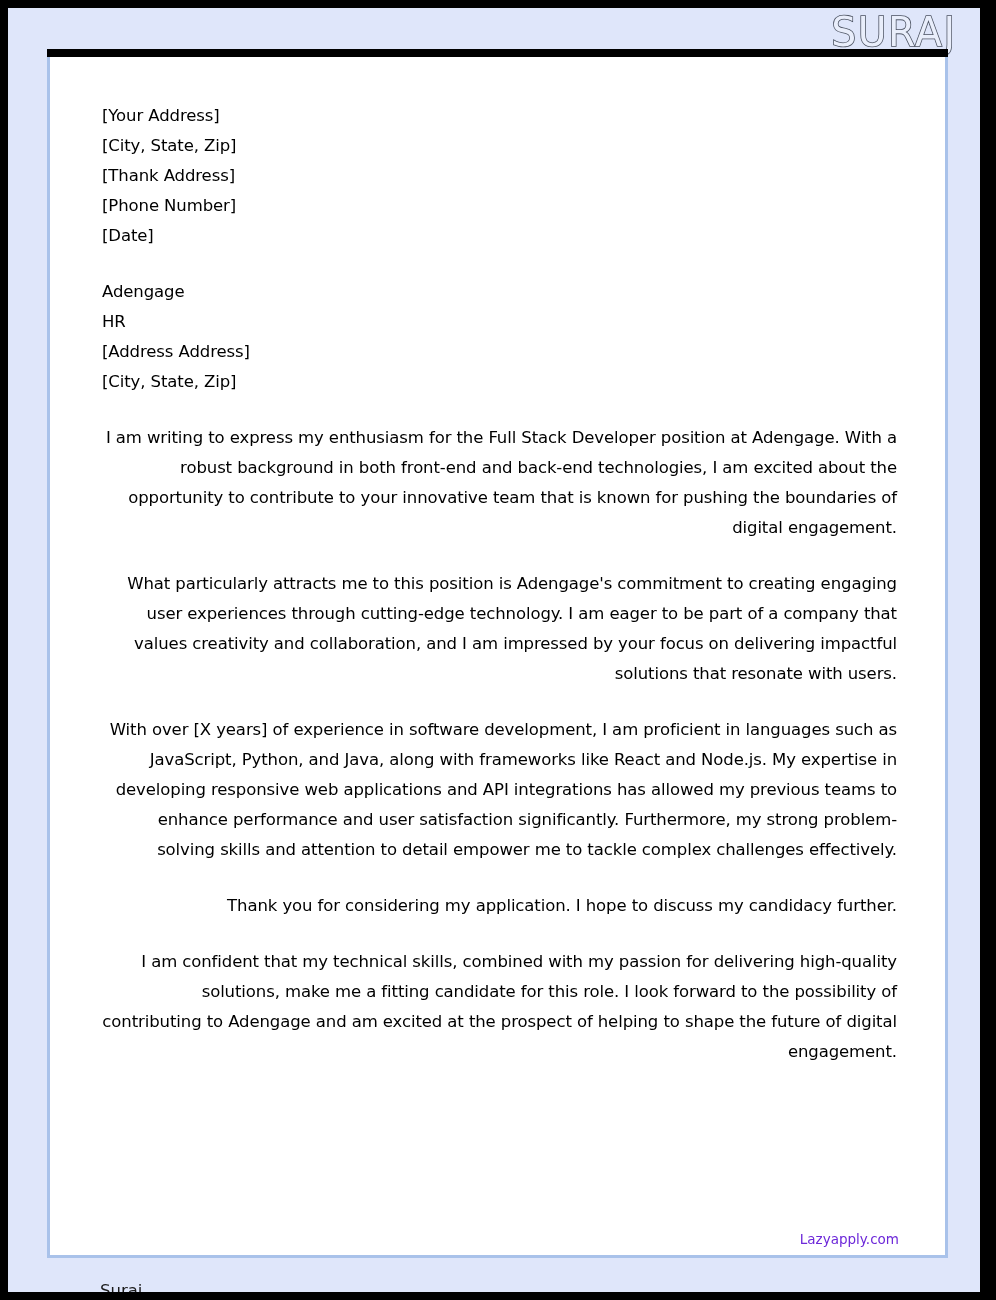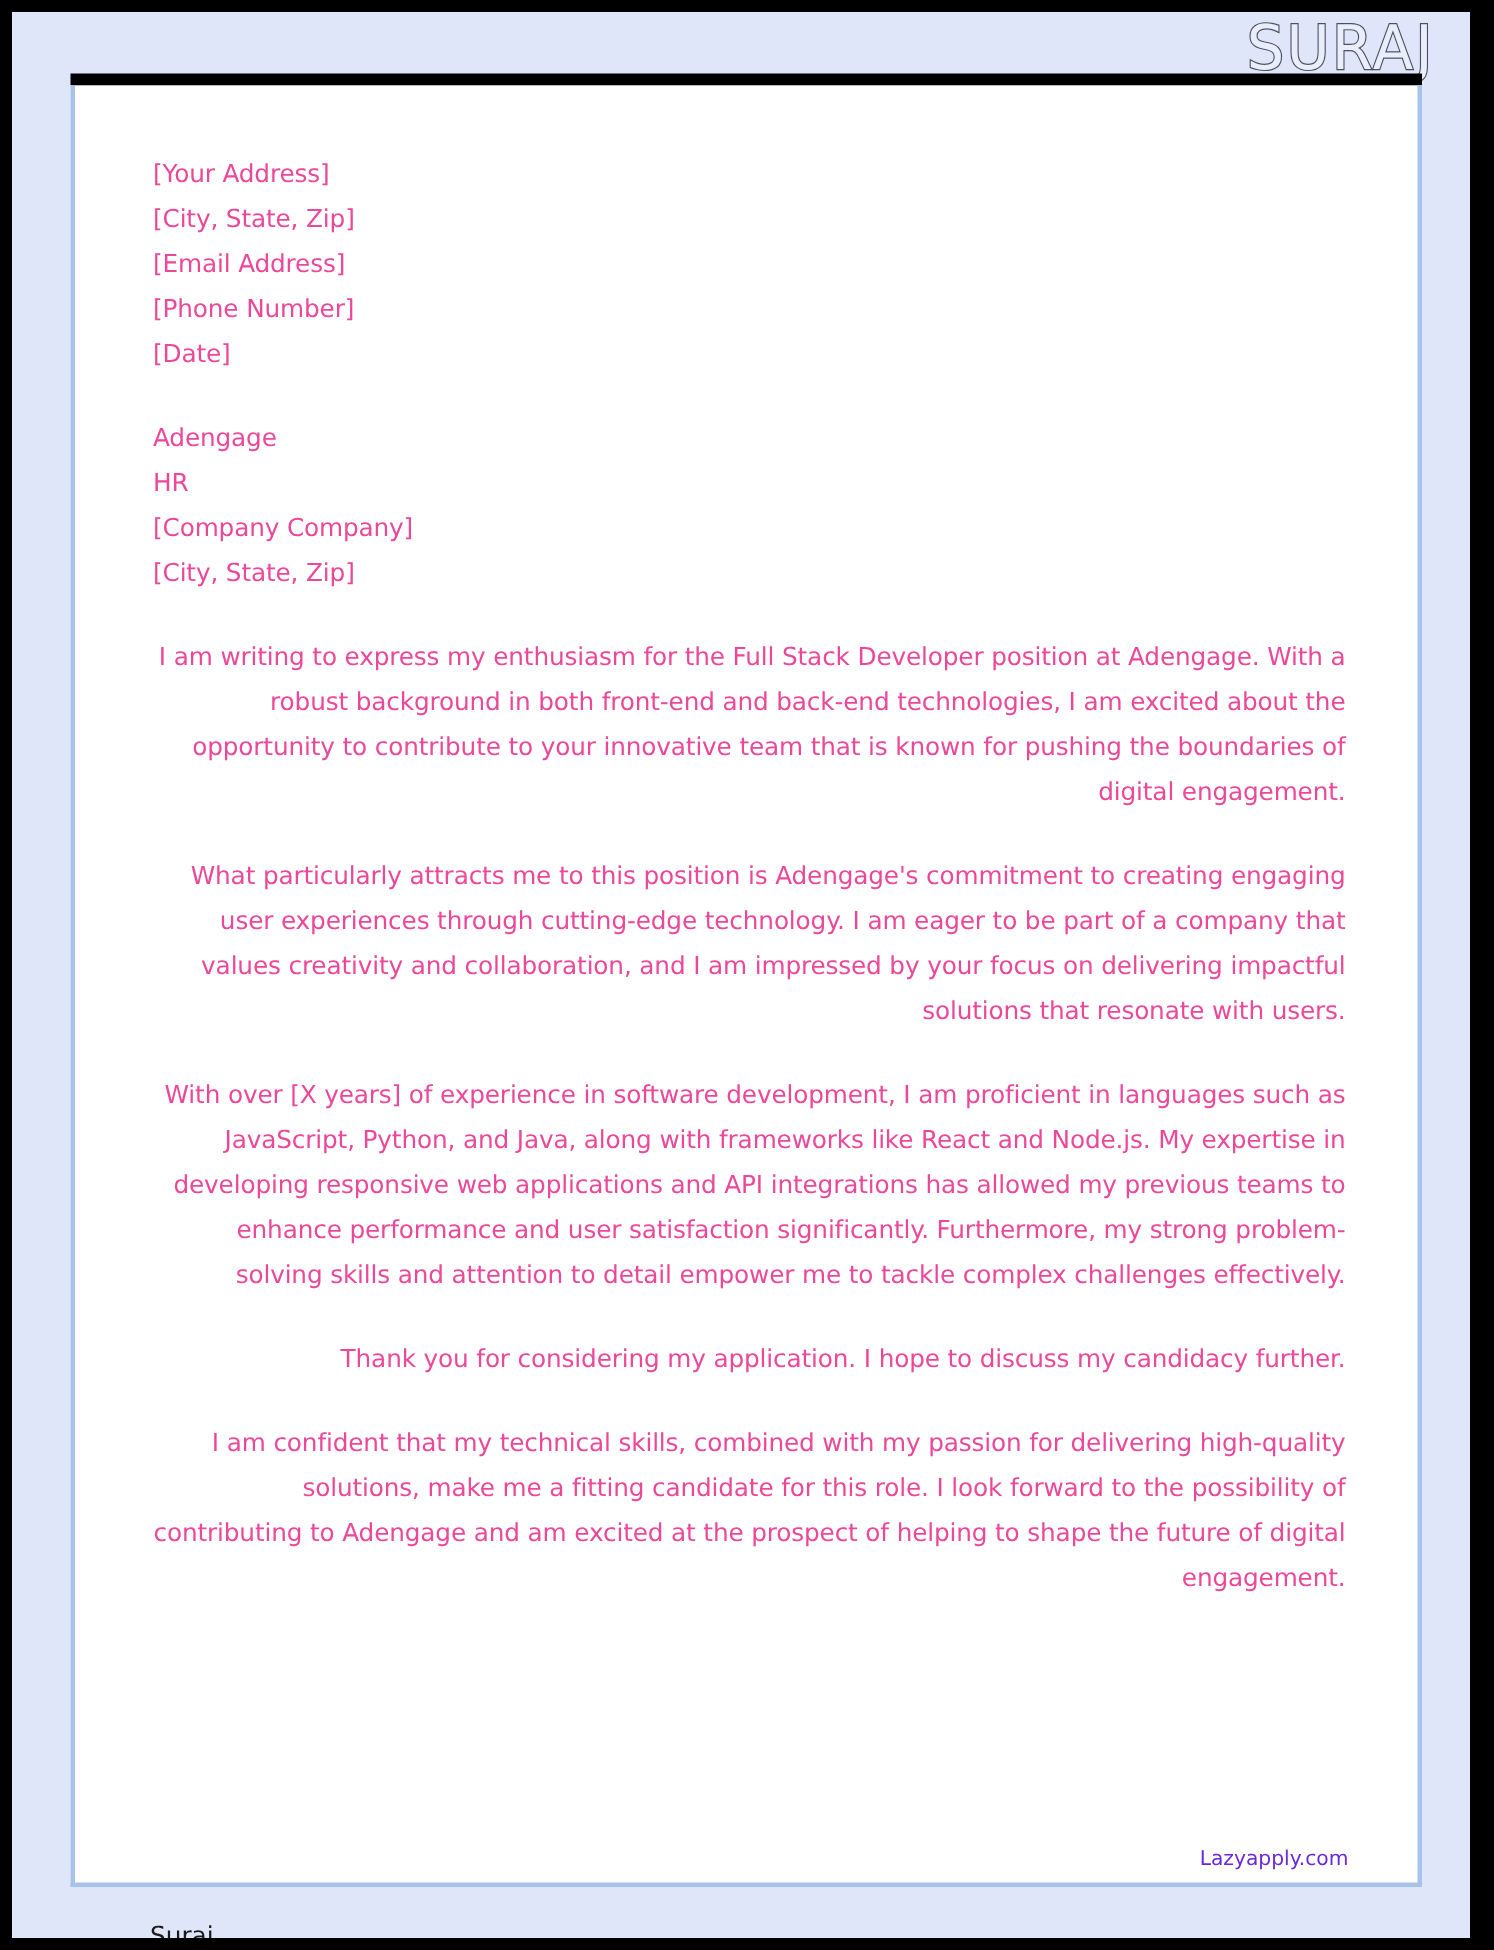--- a/index.html
+++ b/index.html
@@ -94,21 +94,21 @@
   .block {
     margin: 0 0 26px 0;
   }
   .block:last-child { margin-bottom: 0; }
 
   .line,
   .para {
     font-family: "DejaVu Sans", sans-serif;
     font-size: 16.5px;
     line-height: 30px;
-    color: #ec4899;
+    color: #000000;
     margin: 0;
     letter-spacing: -0.1px;
   }
   .para {
     text-align: right;
     max-width: 795px;
   }
 
   
   .card-watermark {
@@ -143,29 +143,29 @@
     </div>
 
     <div class="header-rule"></div>
 
     <div class="letter-card">
       <div class="letter-body">
 
         <div class="block">
           <p class="line">[Your Address]</p>
           <p class="line">[City, State, Zip]</p>
-          <p class="line">[Email Address]</p>
+          <p class="line">[Thank Address]</p>
           <p class="line">[Phone Number]</p>
           <p class="line">[Date]</p>
         </div>
 
         <div class="block">
           <p class="line">Adengage</p>
           <p class="line">HR</p>
-          <p class="line">[Company Company]</p>
+          <p class="line">[Address Address]</p>
           <p class="line">[City, State, Zip]</p>
         </div>
 
 
         <div class="block">
           <p class="para">I am writing to express my enthusiasm for the Full Stack Developer position at Adengage. With a robust background in both front-end and back-end technologies, I am excited about the opportunity to contribute to your innovative team that is known for pushing the boundaries of digital engagement.</p>
         </div>
 
         <div class="block">
           <p class="para">What particularly attracts me to this position is Adengage's commitment to creating engaging user experiences through cutting-edge technology. I am eager to be part of a company that values creativity and collaboration, and I am impressed by your focus on delivering impactful solutions that resonate with users.</p>

